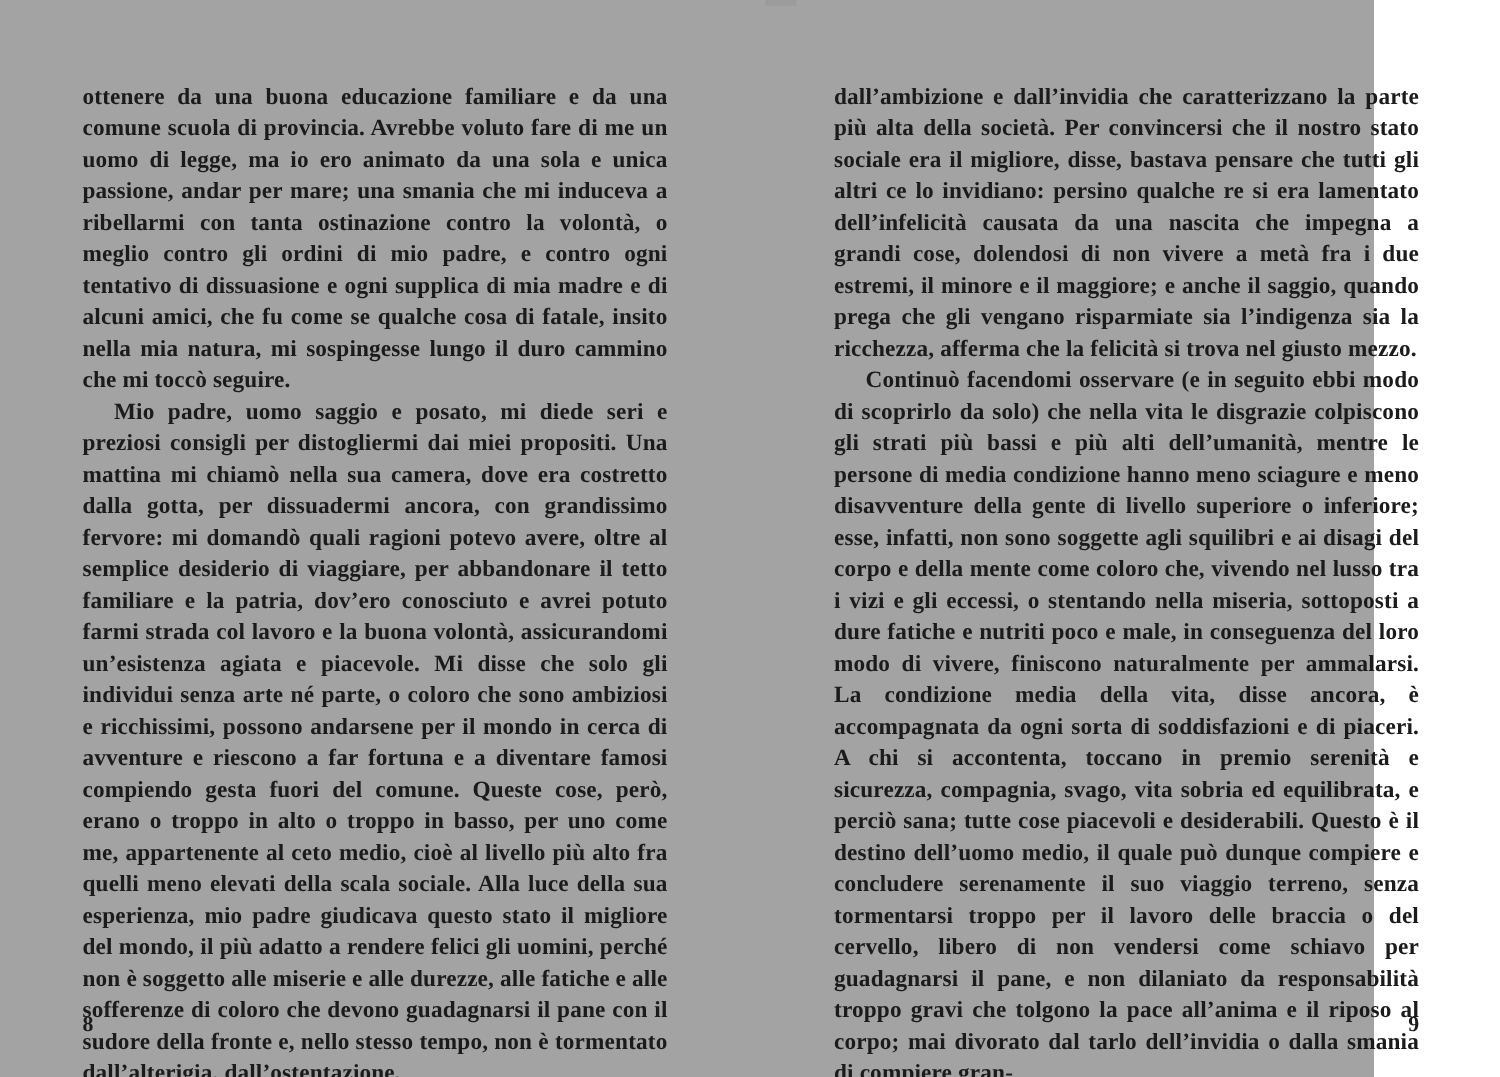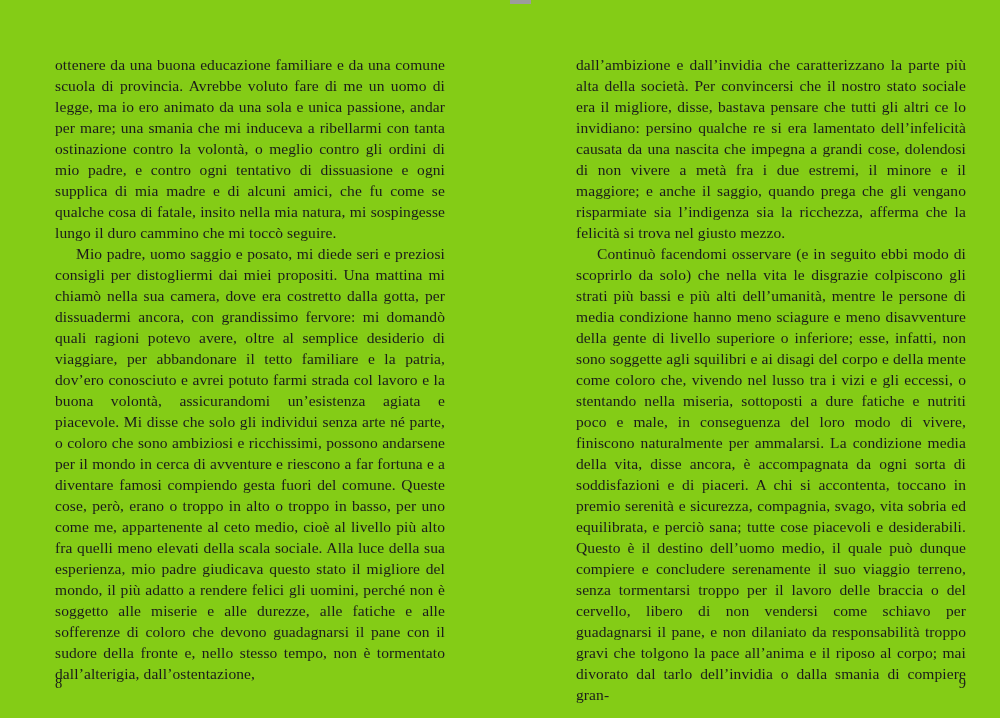--- a/index.html
+++ b/index.html
@@ -8,40 +8,41 @@
     background: #ffffff;
   }
   body {
     width: 1000px;
     height: 718px;
     overflow: hidden;
     font-family: "Liberation Serif", "DejaVu Serif", serif;
   }
   .spread {
     position: relative;
-    width: 1000px;
+    width: 916px;
     height: 718px;
-    background: #84cc16;
+    background: #a3a3a3;
+    font-weight: bold;
   }
   .top-mark {
     position: absolute;
     top: 0;
     left: 510px;
     width: 21px;
     height: 4px;
     background: #9c9c9c;
   }
   .page {
     position: absolute;
     top: 0;
     width: 390px;
     height: 718px;
   }
   .page-left  { left: 55px; }
-  .page-right { left: 576px; }
+  .page-right { left: 556px; }
   .text-block {
     position: absolute;
     top: 54px;
     left: 0;
     right: 0;
   }
   p.para {
     margin: 0;
     font-size: 15.5px;
     line-height: 21px;

